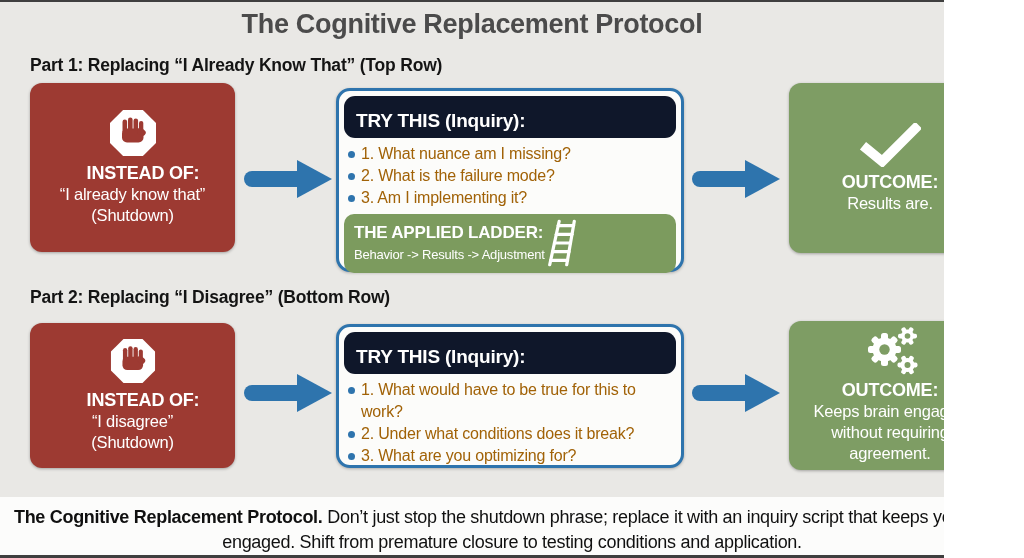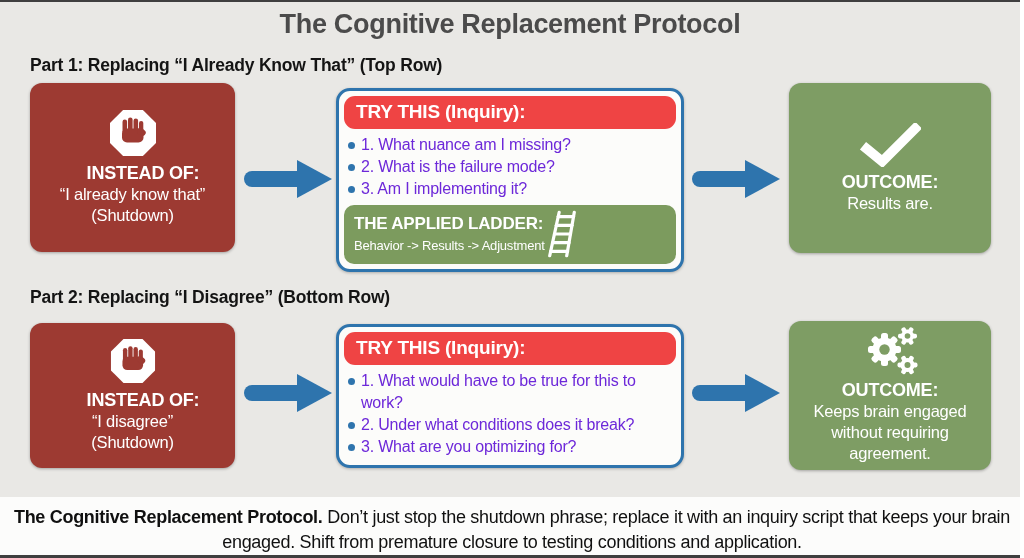--- a/index.html
+++ b/index.html
@@ -1,17 +1,17 @@
 <!DOCTYPE html>
 <html><head>
 <meta charset="utf-8">
 <style>
   html,body{margin:0;padding:0;}
   .canvas{
-    position:relative; width:1020px; height:558px; overflow:hidden;
+    position:relative; width:944px; height:558px; overflow:hidden;
     background:#e9e8e5;
     font-family:"Liberation Sans", sans-serif;
   }
   .edge-top{position:absolute;left:0;top:0;width:1024px;height:2px;background:#3f3f3f;}
   .edge-bottom{position:absolute;left:0;bottom:0;width:1024px;height:3px;background:#3f3f3f;}
 
   .title{
     position:absolute; left:0; top:9px; width:100%; text-align:center;
     font-size:27px; font-weight:bold; color:#4b4b4b; letter-spacing:-0.3px;
   }
@@ -37,25 +37,25 @@
   .ar3{left:243px; top:371px;} .ar4{left:691px; top:371px;}
 
   .mid-box{
     position:absolute; left:336px; width:348px; background:#fcfcfa;
     border:3px solid #2e74ad; border-radius:14px; box-sizing:border-box;
     padding:5px 5px 5px 5px; box-shadow:0 1px 3px rgba(0,0,0,.25);
   }
   .mid1{top:88px; height:184px;}
   .mid2{top:324px; height:144px;}
   .try-header{
-    background:#ef4444; color:#fff; font-weight:bold; font-size:19px;
-    border-radius:11px; padding:5px 12px 6px 12px; letter-spacing:-0.2px;
+    background:#0f172a; color:#fff; font-weight:bold; font-size:19px;
+    border-radius:11px; padding:14px 12px 6px 12px; letter-spacing:-0.2px;
   }
   .try-list{margin:5px 0 0 0; padding:0 0 0 4px; list-style:none;}
-  .try-item{display:flex; align-items:flex-start; font-size:16px; color:#6d28d9;
+  .try-item{display:flex; align-items:flex-start; font-size:16px; color:#a16207;
     line-height:22px; letter-spacing:-0.2px;}
   .try-item .dot{flex:0 0 7px; width:7px; height:7px; border-radius:50%;
     background:#2e74ad; margin:8px 6px 0 0;}
   .ladder-bar{
     margin-top:5px; background:#7c9b5e; border-radius:10px; color:#fff;
     padding:5px 8px 6px 10px; display:flex; align-items:center; 
   }
   .ladder-title{font-size:17px; font-weight:bold; letter-spacing:-0.2px; line-height:23px;}
   .ladder-text{font-size:13px; letter-spacing:-0.2px; line-height:22px;}
 

